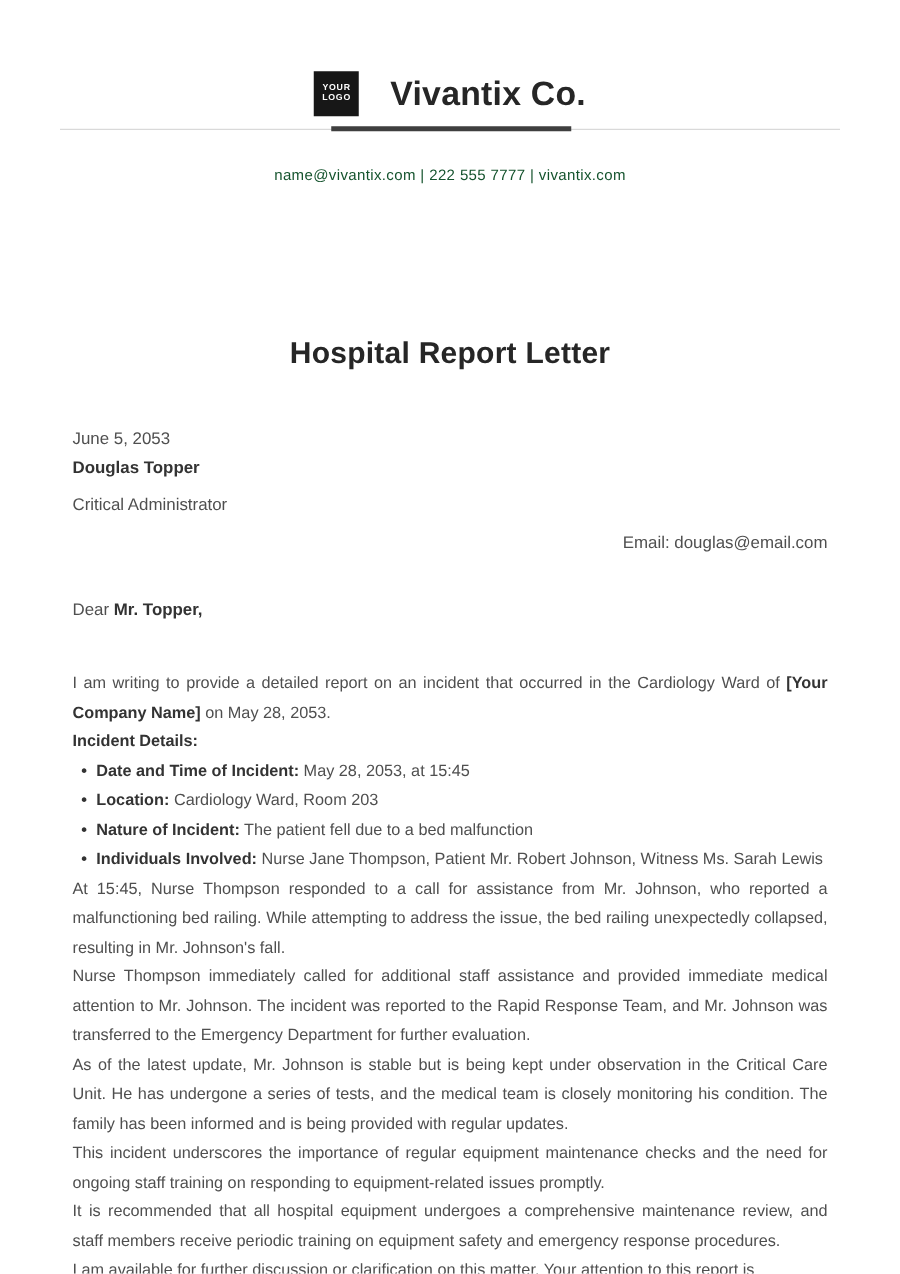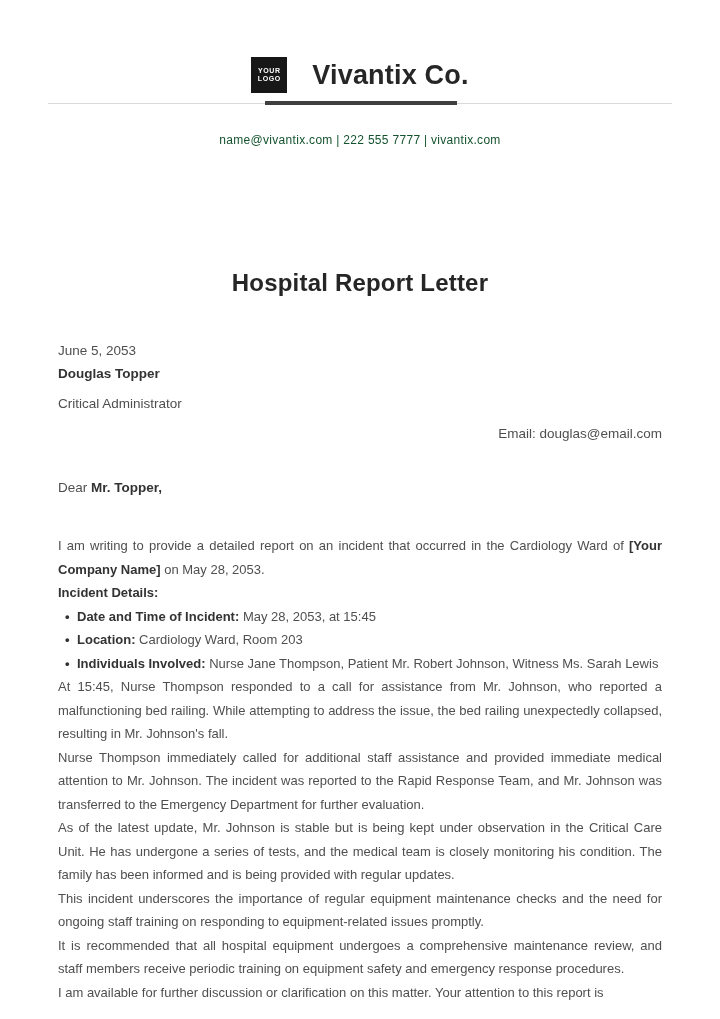--- a/index.html
+++ b/index.html
@@ -157,20 +157,21 @@
       <p class="sender-email">Email: douglas@email.com</p>
     </div>
 
     <p class="salutation"><span>Dear </span><span class="b">Mr. Topper,</span></p>
 
     <div class="letter-body">
         <p class="para"><span>I am writing to provide a detailed report on an incident that occurred in the Cardiology Ward of </span><span class="b">[Your Company Name]</span><span> on May 28, 2053.</span></p>
         <p class="para"><span class="b">Incident Details:</span></p>
         <p class="bullet"><span class="b">Date and Time of Incident:</span><span> May 28, 2053, at 15:45</span></p>
         <p class="bullet"><span class="b">Location:</span><span> Cardiology Ward, Room 203</span></p>
+        <p class="bullet"><span class="b">Nature of Incident:</span><span> The patient fell due to a bed malfunction</span></p>
         <p class="bullet"><span class="b">Individuals Involved:</span><span> Nurse Jane Thompson, Patient Mr. Robert Johnson, Witness Ms. Sarah Lewis</span></p>
         <p class="para"><span>At 15:45, Nurse Thompson responded to a call for assistance from Mr. Johnson, who reported a malfunctioning bed railing. While attempting to address the issue, the bed railing unexpectedly collapsed, resulting in Mr. Johnson's fall.</span></p>
         <p class="para"><span>Nurse Thompson immediately called for additional staff assistance and provided immediate medical attention to Mr. Johnson. The incident was reported to the Rapid Response Team, and Mr. Johnson was transferred to the Emergency Department for further evaluation.</span></p>
         <p class="para"><span>As of the latest update, Mr. Johnson is stable but is being kept under observation in the Critical Care Unit. He has undergone a series of tests, and the medical team is closely monitoring his condition. The family has been informed and is being provided with regular updates.</span></p>
         <p class="para"><span>This incident underscores the importance of regular equipment maintenance checks and the need for ongoing staff training on responding to equipment-related issues promptly.</span></p>
         <p class="para"><span>It is recommended that all hospital equipment undergoes a comprehensive maintenance review, and staff members receive periodic training on equipment safety and emergency response procedures.</span></p>
         <p class="para"><span>I am available for further discussion or clarification on this matter. Your attention to this report is</span></p>
       </div>
   </div>
 

